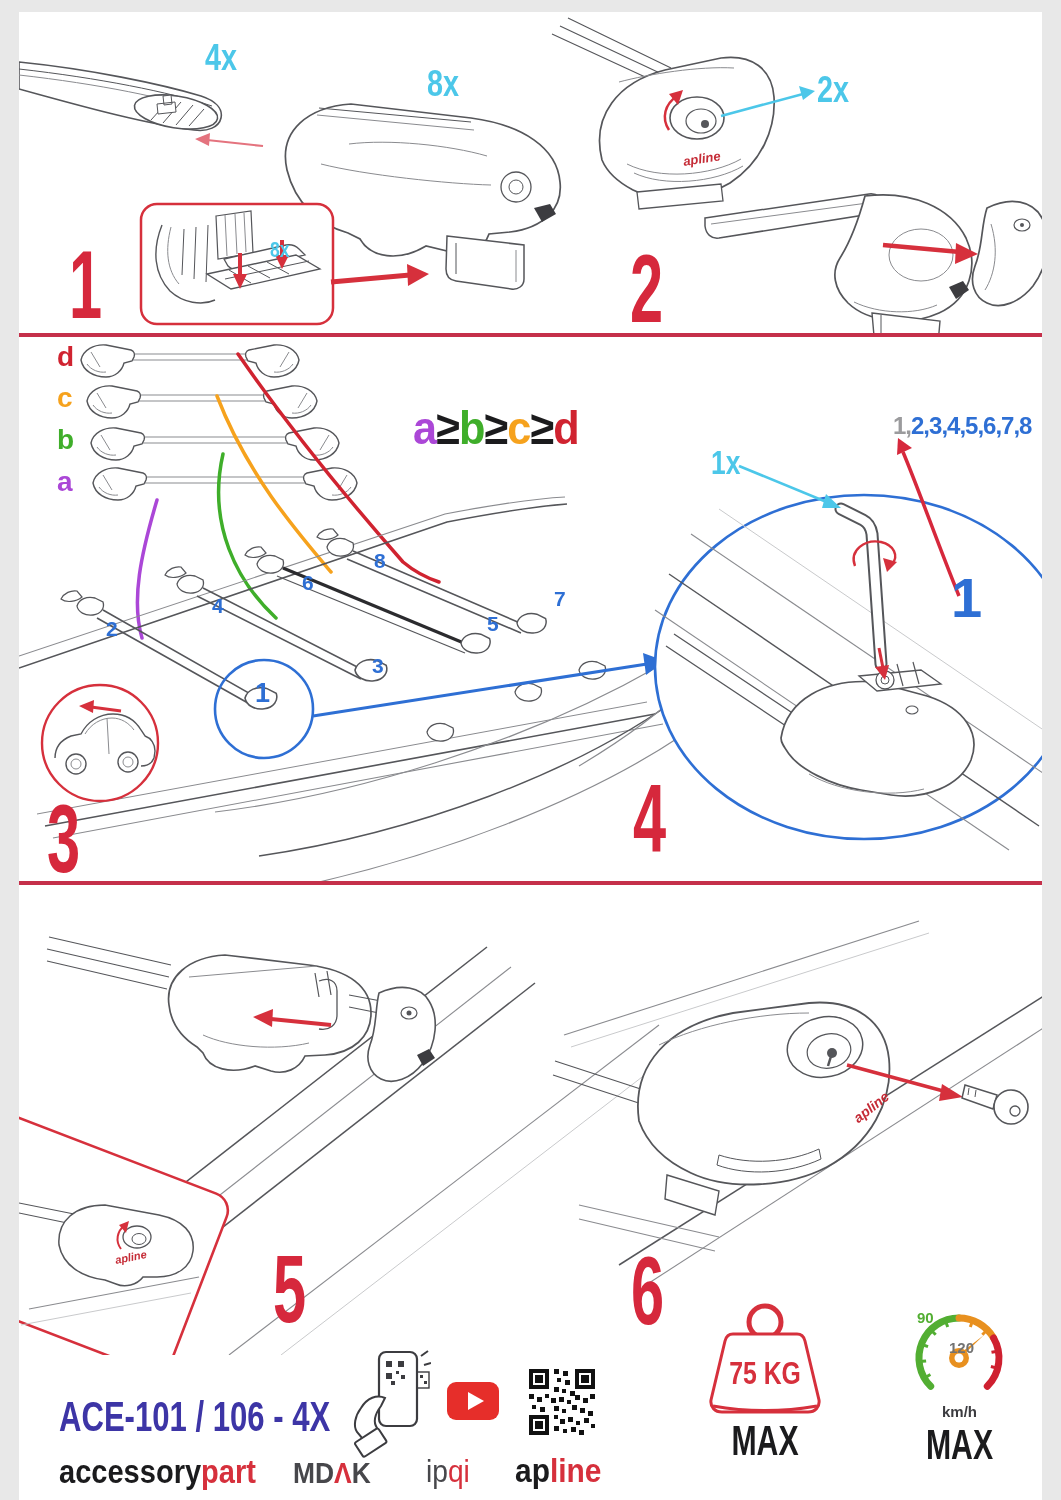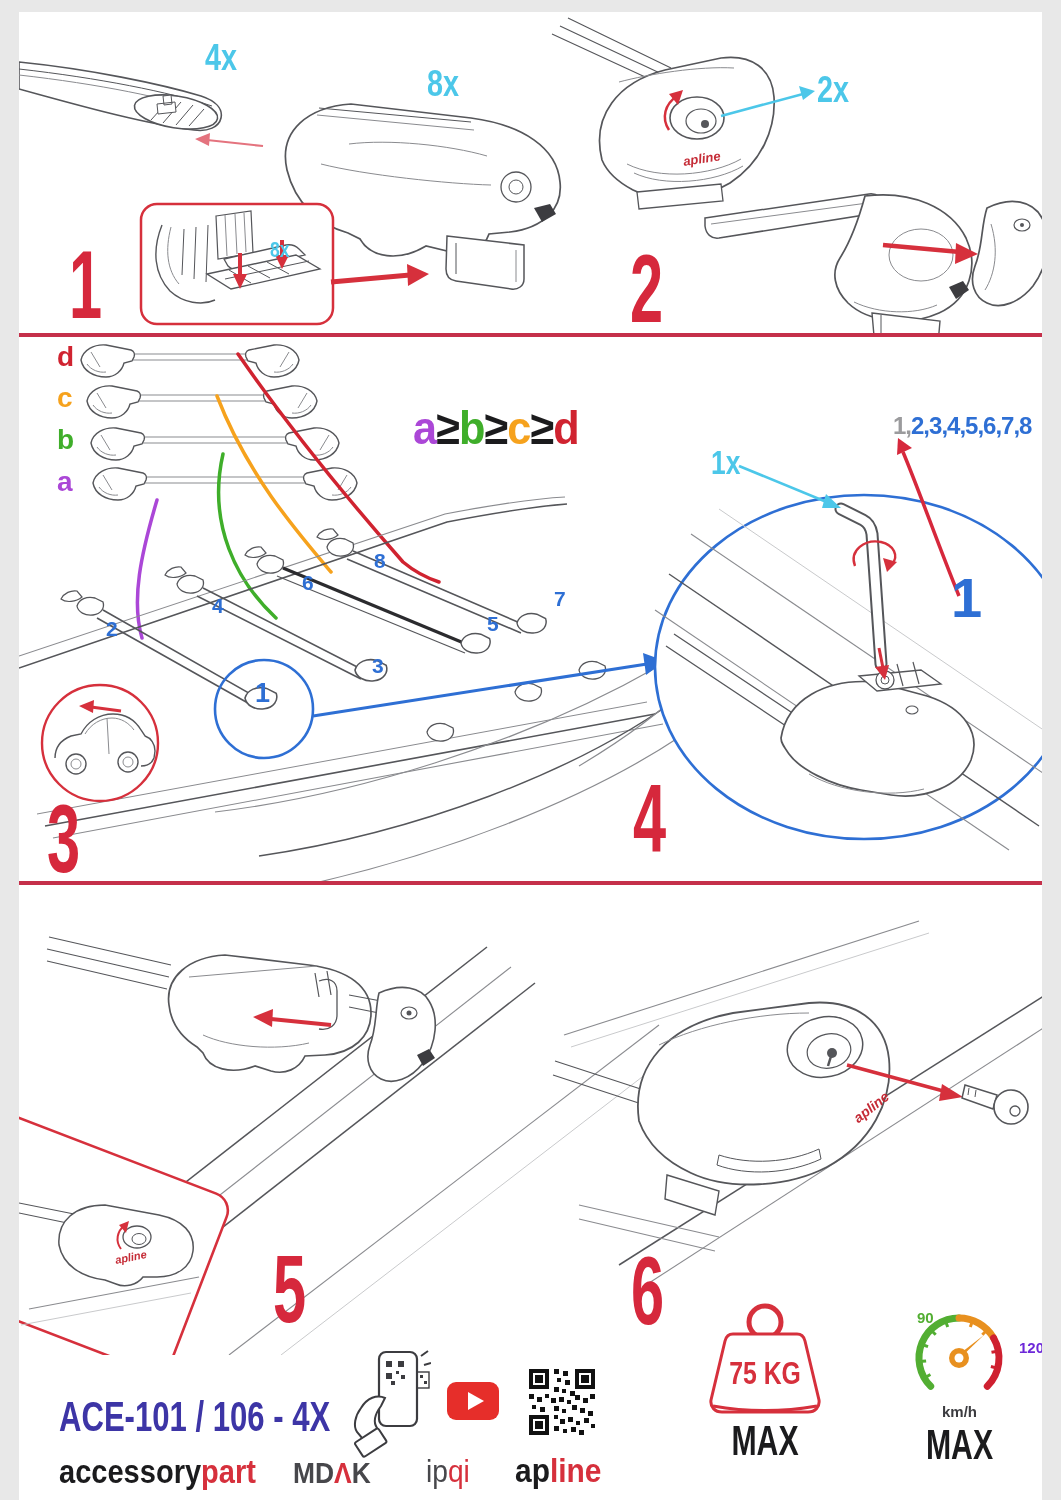--- a/index.html
+++ b/index.html
@@ -452,17 +452,17 @@
   <div class="brandrow" style="left:407px;top:1443px;font-size:32px;font-weight:400;">
     <span style="color:#47474b;">ip</span><span style="color:#d6303c;">qi</span>
   </div>
   <div class="brandrow" style="left:496px;top:1441px;font-size:34px;font-weight:600;">
     <span style="color:#1b1b1d;">ap</span><span style="color:#d6303c;">line</span>
   </div>
 
   <div class="kg" style="left:676px;top:1346px;width:140px;">75 KG</div>
   <div class="maxlab" style="left:676px;top:1408px;width:140px;">MAX</div>
   <div class="gaugelab" style="left:898px;top:1298px;color:#52ae32;">90</div>
-  <div class="gaugelab" style="left:1000px;top:1328px;color:#6d28d9;">120</div>
+  <div class="gaugelab" style="left:930px;top:1328px;color:#737373;">120</div>
   <div class="gaugelab" style="left:883px;top:1392px;width:115px;text-align:center;color:#3c3c40;">km/h</div>
   <div class="maxlab" style="left:883px;top:1412px;width:115px;">MAX</div>
 
 </div>
 
 </body></html>

